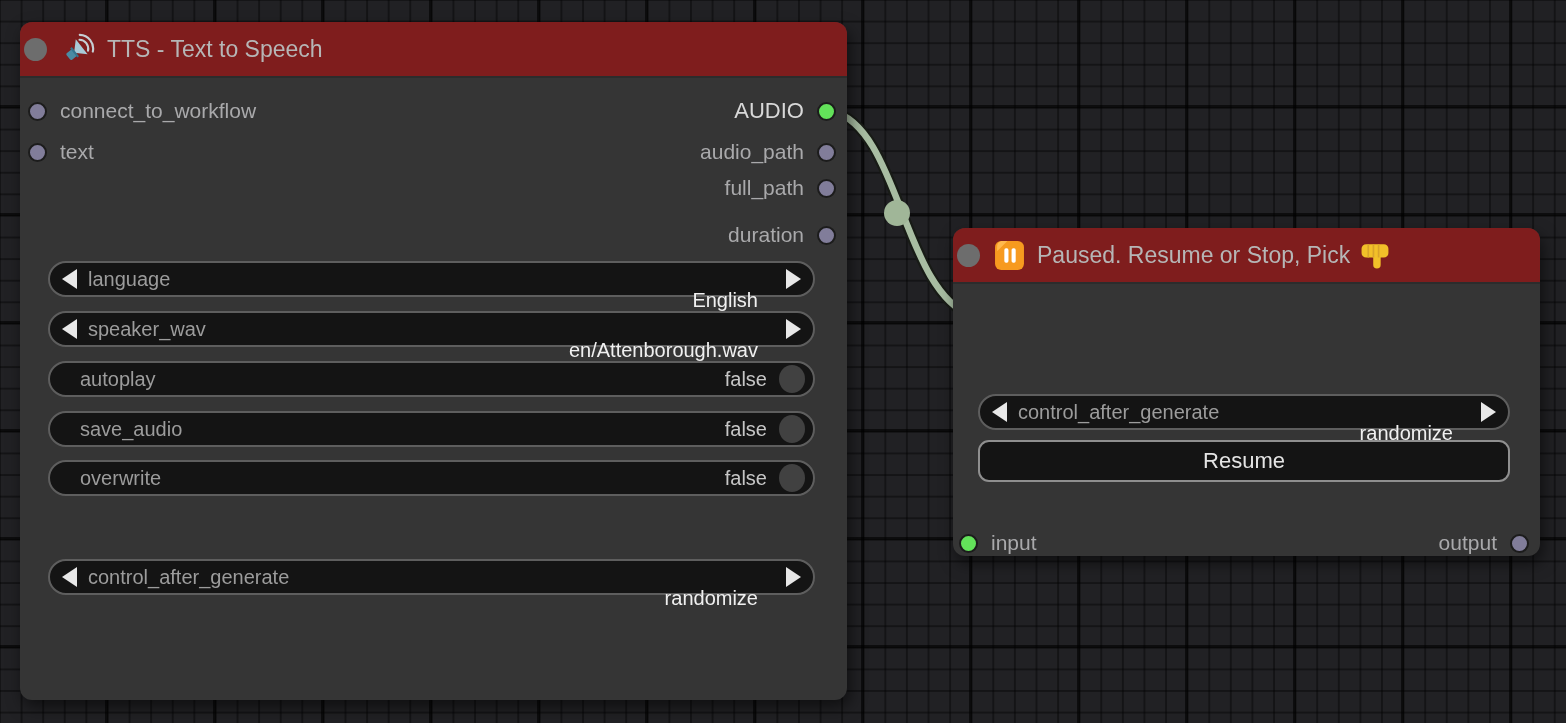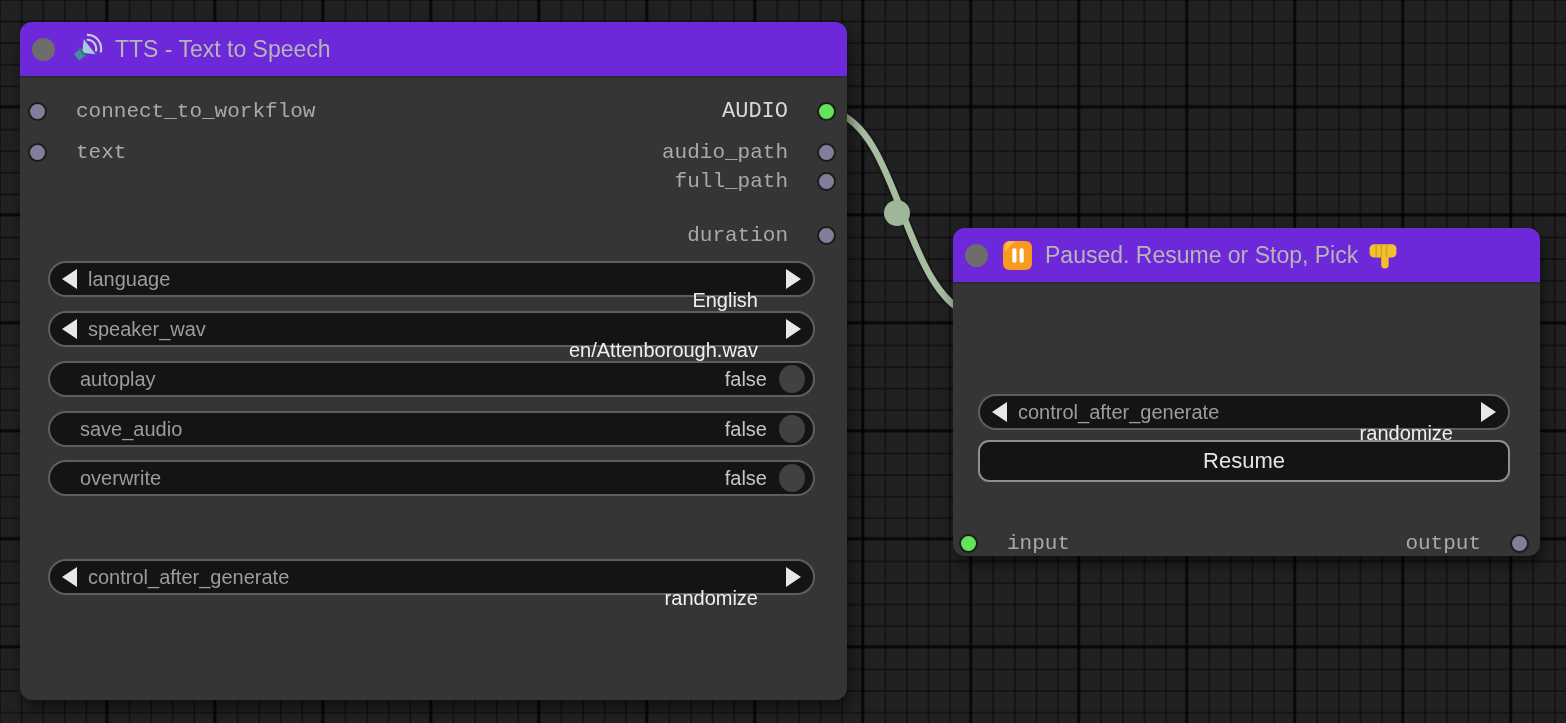--- a/index.html
+++ b/index.html
@@ -14,28 +14,28 @@
       linear-gradient(90deg, rgba(0,0,0,.38) 0 2px, transparent 2px);
     background-size:108px 108px,108px 108px,21.6px 21.6px,21.6px 21.6px;
     background-position:-3px -3px,-3px -3px,-1px -1px,-1px -1px;
   }
   #wire-layer{position:absolute;left:0;top:0;z-index:1;pointer-events:none;}
   .node{
     position:absolute;z-index:2;background:#353535;border-radius:12px;
     box-shadow:3px 7px 16px rgba(0,0,0,.55);
   }
   .titlebar{
-    position:absolute;left:0;top:0;right:0;height:56px;background:#6d28d9;
+    position:absolute;left:0;top:0;right:0;height:56px;background:#7f1d1d;
     border-radius:12px 12px 0 0;border-bottom:2px solid #2c2c2c;
-    display:flex;align-items:center;box-sizing:border-box;padding-left:8px;
+    display:flex;align-items:center;box-sizing:border-box;
   }
   .collapse-dot{width:23px;height:23px;border-radius:50%;background:#6d6d6d;flex:0 0 auto;margin-left:4px;}
   .title-icon{display:flex;align-items:center;justify-content:center;margin-left:14px;flex:0 0 auto;}
   .title-text{color:#b6b6b6;font-size:23px;margin-left:12px;white-space:nowrap;}
-  .port{position:absolute;height:20px;display:flex;align-items:center;gap:29px;font-family:Liberation Mono, monospace;}
+  .port{position:absolute;height:20px;display:flex;align-items:center;gap:13px;}
   .port.in{left:8px;}
   .port.out{right:11px;flex-direction:row-reverse;}
   .pdot{width:19px;height:19px;border-radius:50%;box-sizing:border-box;border:2px solid #1c1c1c;flex:0 0 auto;}
   .plabel{color:#a9a9ab;font-size:21px;white-space:nowrap;}
   .plabel.bright{color:#d8d8d8;font-size:22px;}
   .widget{
     position:absolute;height:36px;box-sizing:border-box;background:#141414;
     display:flex;align-items:center;color:#9c9c9c;font-size:20px;
   }
   .combo{border:2px solid #5e5e5e;border-radius:19px;padding:4px 12px;}
@@ -92,21 +92,21 @@
   </div>
 
   <div class="port out" style="top:79px">
     <span class="pdot" style="background:#63e25a"></span>
     <span class="plabel bright">AUDIO</span>
   </div>
   <div class="port out" style="top:120px">
     <span class="pdot" style="background:#817d9a"></span>
     <span class="plabel">audio_path</span>
   </div>
-  <div class="port out" style="top:149px">
+  <div class="port out" style="top:156px">
     <span class="pdot" style="background:#817d9a"></span>
     <span class="plabel">full_path</span>
   </div>
   <div class="port out" style="top:203px">
     <span class="pdot" style="background:#817d9a"></span>
     <span class="plabel">duration</span>
   </div>
 
   <div class="widget combo w1" style="top:239px">
     <span class="arrow left"></span>

